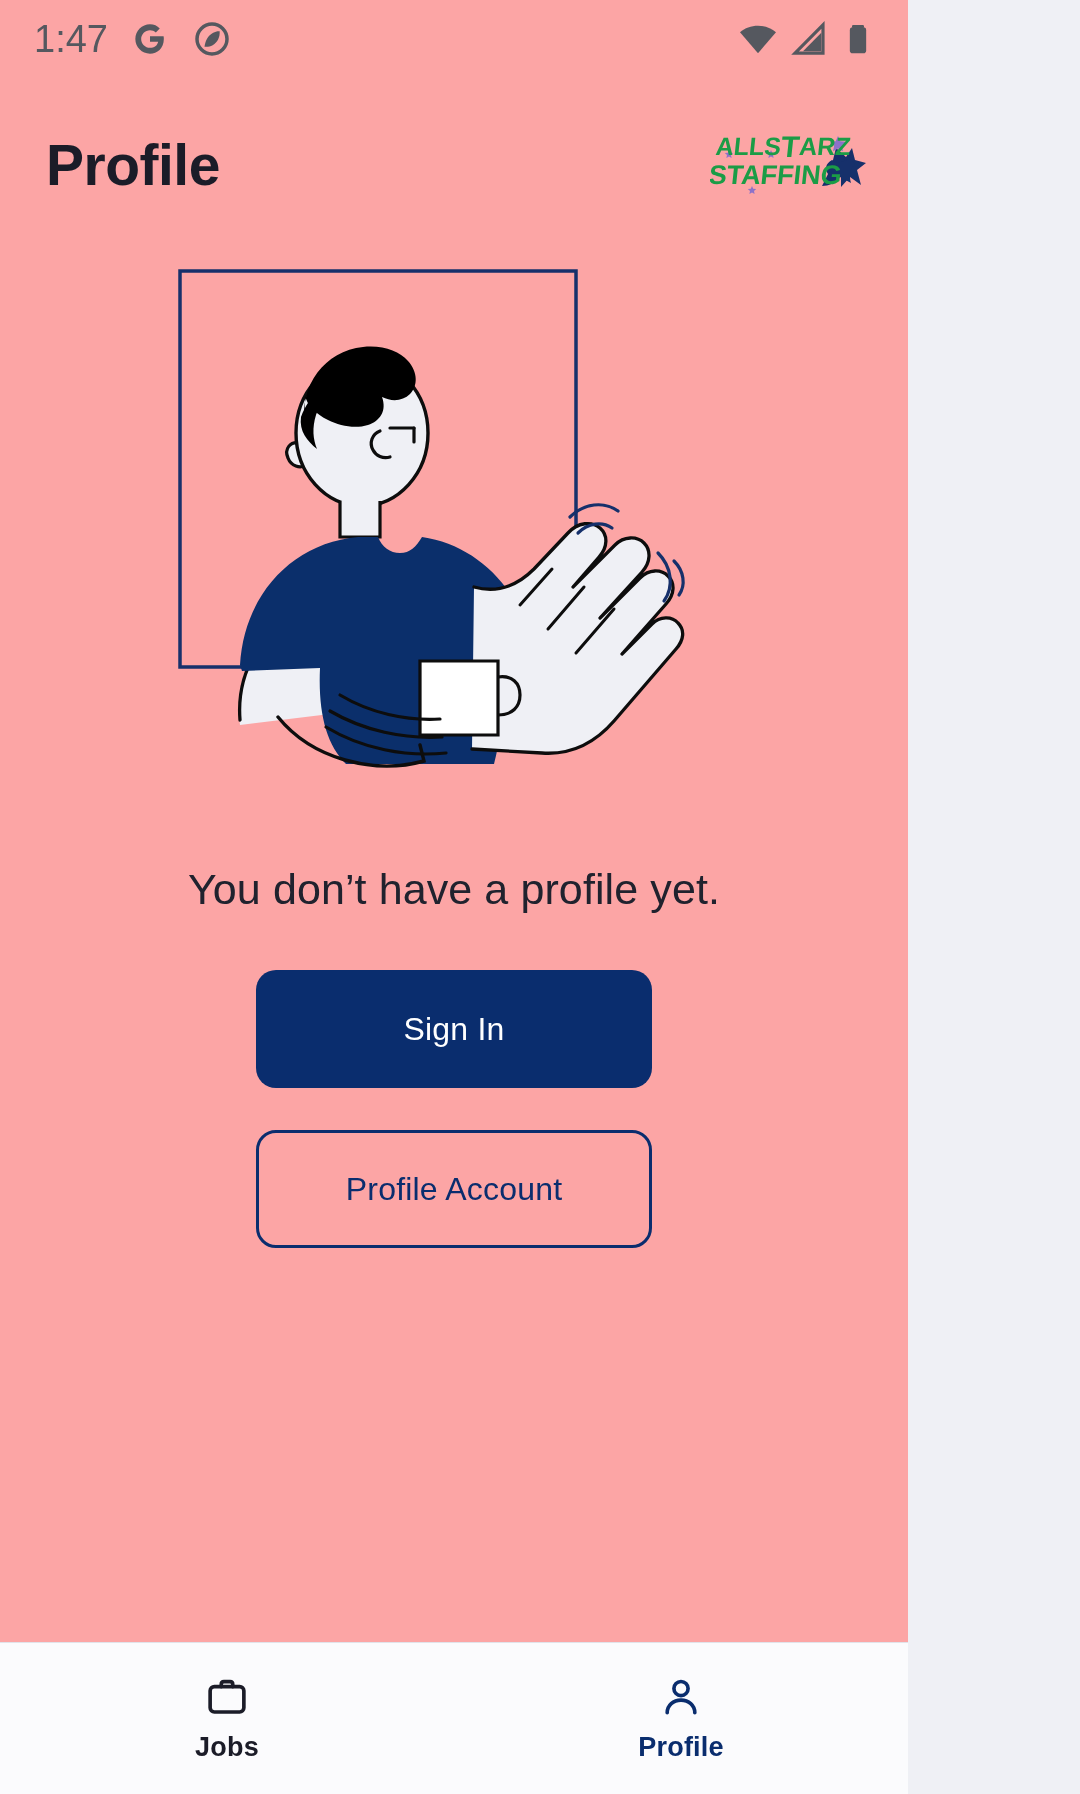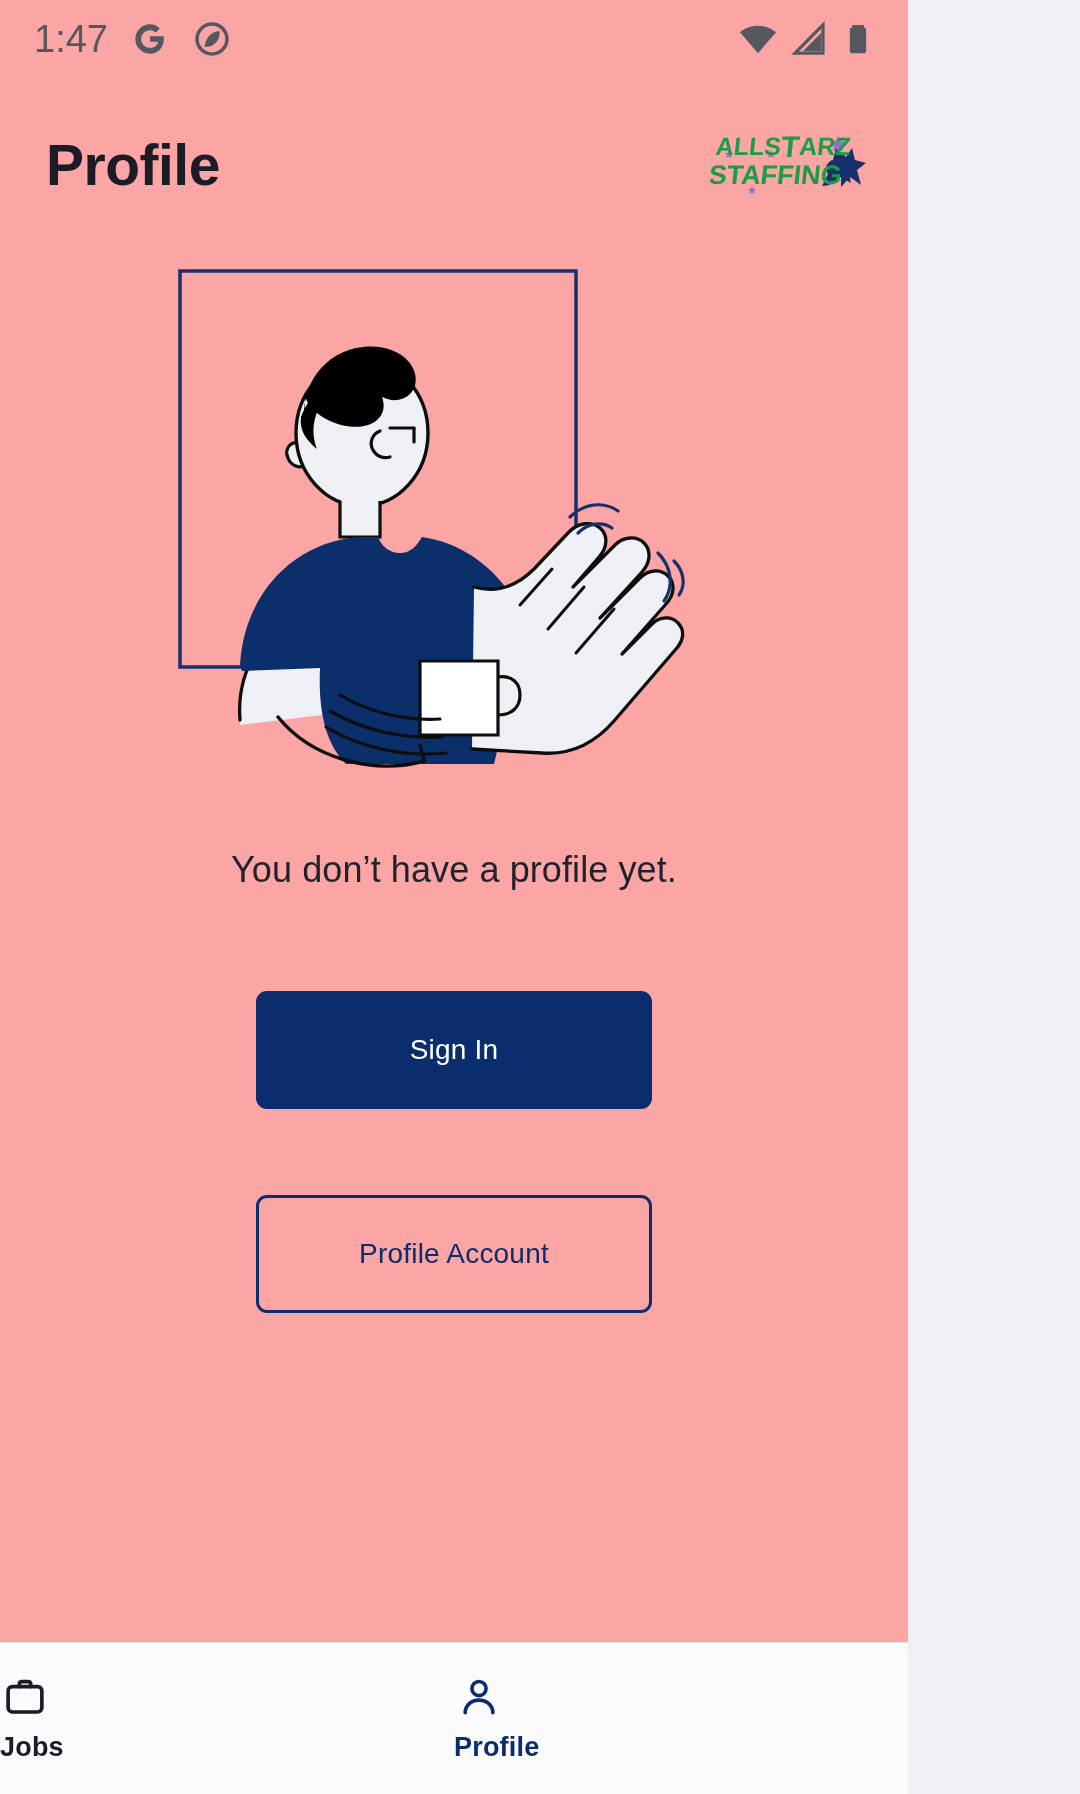--- a/index.html
+++ b/index.html
@@ -48,39 +48,38 @@
   
   .main {
     flex: 1 1 auto;
     display: flex; flex-direction: column; align-items: center;
     padding-top: 12px;
   }
   .illus-wrap { width: 560px; height: 520px; position: relative; }
   .illus-wrap svg { display: block; width: 100%; height: 100%; }
 
   .empty-msg {
-    margin-top: 64px;
-    font-size: 36px; color: #20222e; text-align: center;
+    margin-top: 80px;
+    font-size: 43px; color: #20222e; text-align: center;
     letter-spacing: 0.1px;
   }
 
   .btn-col {
     margin-top: 56px;
     width: 396px;
     display: flex; flex-direction: column; align-items: stretch; gap: 42px;
   }
   .btn {
     height: 118px;
-    border-radius: 11px;
+    border-radius: 20px;
     display: flex; align-items: center; justify-content: center;
-    font-size: 28px;
+    font-size: 32px;
     letter-spacing: 0.2px;
     cursor: pointer;
     user-select: none;
-    margin-top: 44px;
   }
   .btn-primary {
     background: #0a2d6e; color: #ffffff; border: none;
   }
   .btn-secondary {
     background: transparent; color: #0a2d6e;
     border: 3px solid #0a2d6e;
   }
 
   
@@ -88,21 +87,21 @@
     flex: 0 0 auto;
     height: 152px;
     background: #fbfbfd;
     border-top: 1px solid #e2e3ea;
     display: flex; align-items: center;
   }
   .nav-item {
     flex: 1 1 0;
     height: 100%;
     display: flex; flex-direction: column;
-    justify-content: center;
+    align-items: center; justify-content: center;
     gap: 12px;
     cursor: pointer;
   }
   .nav-label { font-size: 27px; font-weight: bold; letter-spacing: 0.2px; }
   .nav-item.inactive .nav-label { color: #1b1c28; }
   .nav-item.active .nav-label { color: #0a2d6e; }
   .nav-icon { width: 50px; height: 46px; display: block; }
 </style>
 </head>
 <body>

